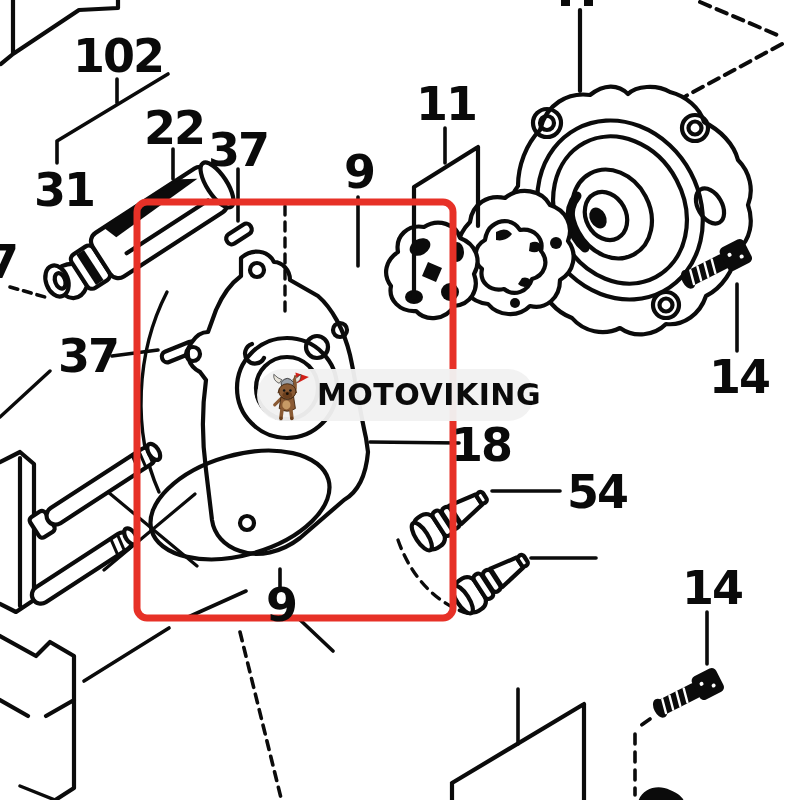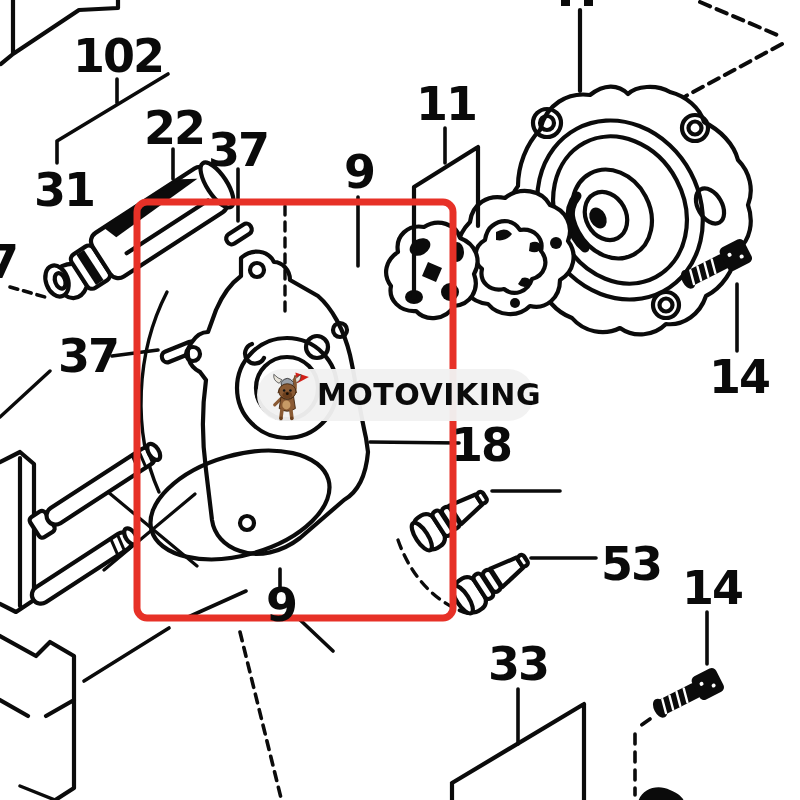--- a/index.html
+++ b/index.html
@@ -207,23 +207,22 @@
 <span class="plabel" style="left:118px;top:56px">102</span>
 <span class="plabel" style="left:174px;top:128px">22</span>
 <span class="plabel" style="left:238px;top:150px">37</span>
 <span class="plabel" style="left:64px;top:190px">31</span>
 <span class="plabel" style="left:2px;top:262px">7</span>
 <span class="plabel" style="left:88px;top:356px">37</span>
 <span class="plabel" style="left:359px;top:172px">9</span>
 <span class="plabel" style="left:446px;top:104px">11</span>
 <span class="plabel" style="left:739px;top:377px">14</span>
 <span class="plabel" style="left:481px;top:445px">18</span>
-<span class="plabel" style="left:631px;top:564px">53</span>
+<span class="plabel" style="left:597px;top:492px">54</span>
 <span class="plabel" style="left:712px;top:588px">14</span>
-<span class="plabel" style="left:518px;top:664px">33</span>
 <span class="plabel" style="left:281px;top:605px">9</span>
 
 <div class="badge">
   <svg class="mascot" viewBox="0 0 60 60">
     <line x1="36" y1="8" x2="32" y2="22" stroke="#7a4a22" stroke-width="2"></line>
     <path d="M 36,5 L 51,10 L 38,17 Z" fill="#d32018"></path>
     <path d="M 18,17 Q 11,14 12,7 Q 17,12 21,13 Z" fill="#e8e4da" stroke="#333333" stroke-width="0.8"></path>
     <path d="M 36,17 Q 43,14 42,7 Q 37,12 33,13 Z" fill="#e8e4da" stroke="#333333" stroke-width="0.8"></path>
     <path d="M 20,16 Q 27,7 34,16 L 33,22 L 21,22 Z" fill="#9aa0a8" stroke="#333333" stroke-width="1"></path>
     <path d="M 18,22 L 16,28 L 22,26 Z" fill="#5f3a1e"></path>

